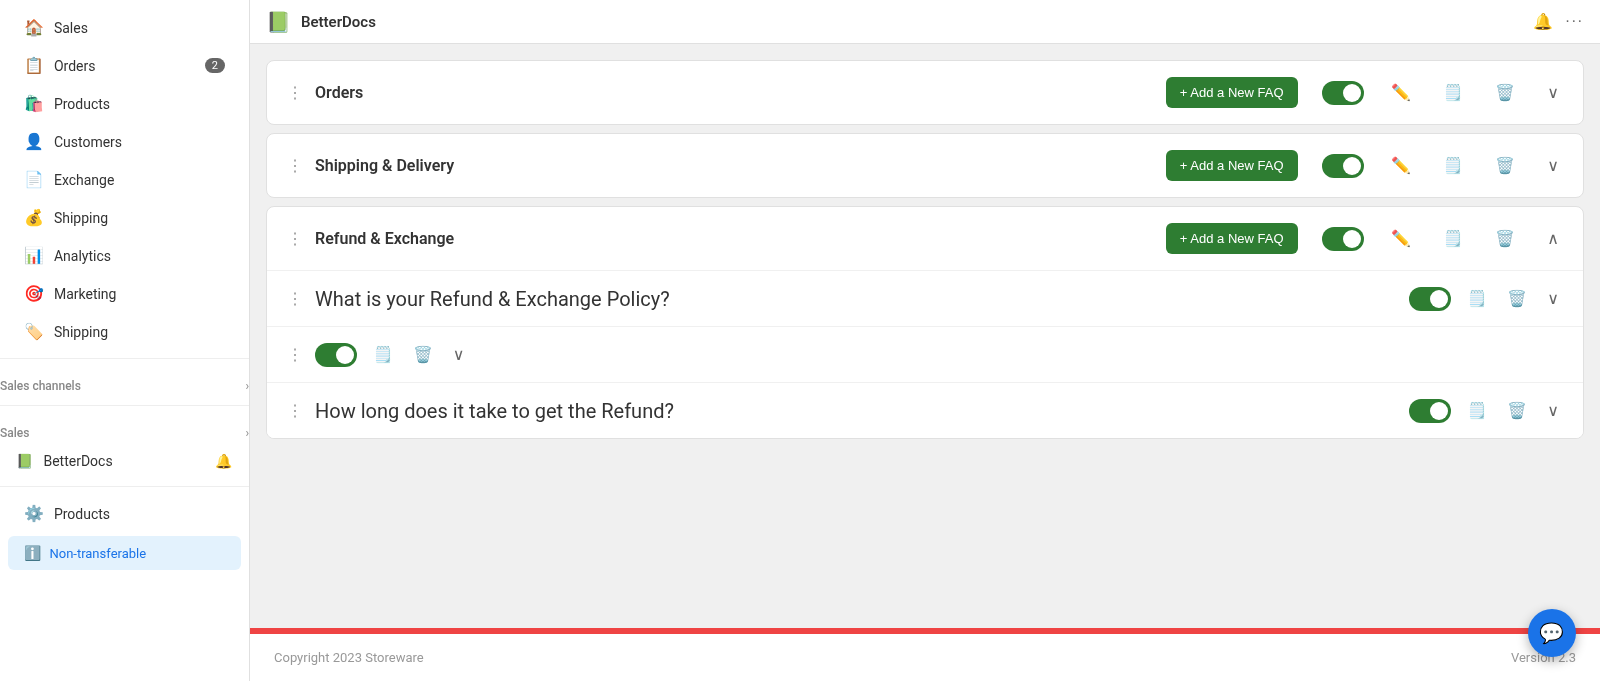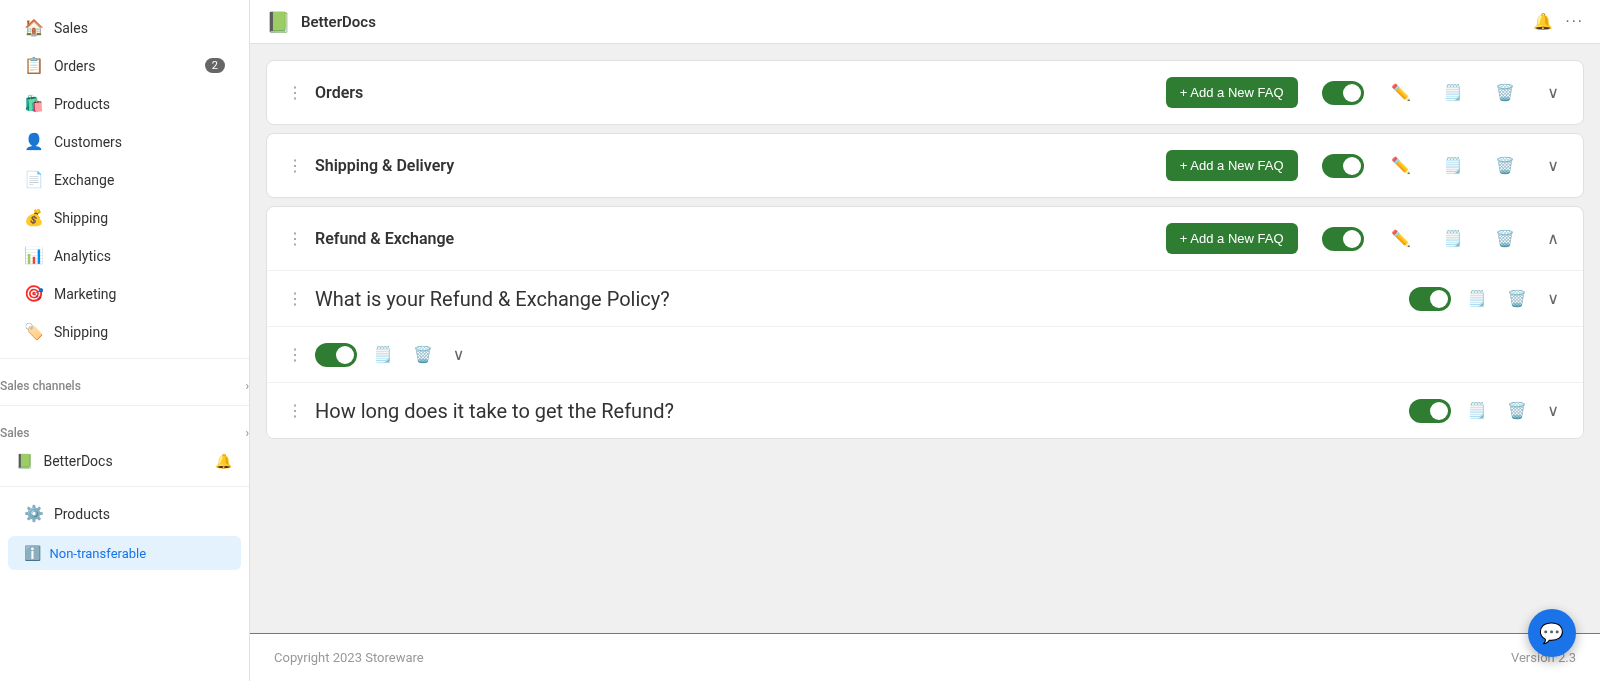--- a/index.html
+++ b/index.html
@@ -176,21 +176,21 @@
       padding: 14px 20px;
       gap: 12px;
       border-top: 1px solid #f0f0f0;
       background: #fff;
     }
     .faq-question { font-size: 20px; color: #333; flex: 1; }
 
     
     .footer {
       background: #fff;
-      border-top: 1px solid #ef4444;
+      border-top: 6px solid #ef4444;
       padding: 16px 24px;
       display: flex;
       align-items: center;
       justify-content: space-between;
       font-size: 13px;
       color: #999;
     }
 
     
     .chat-bubble {

